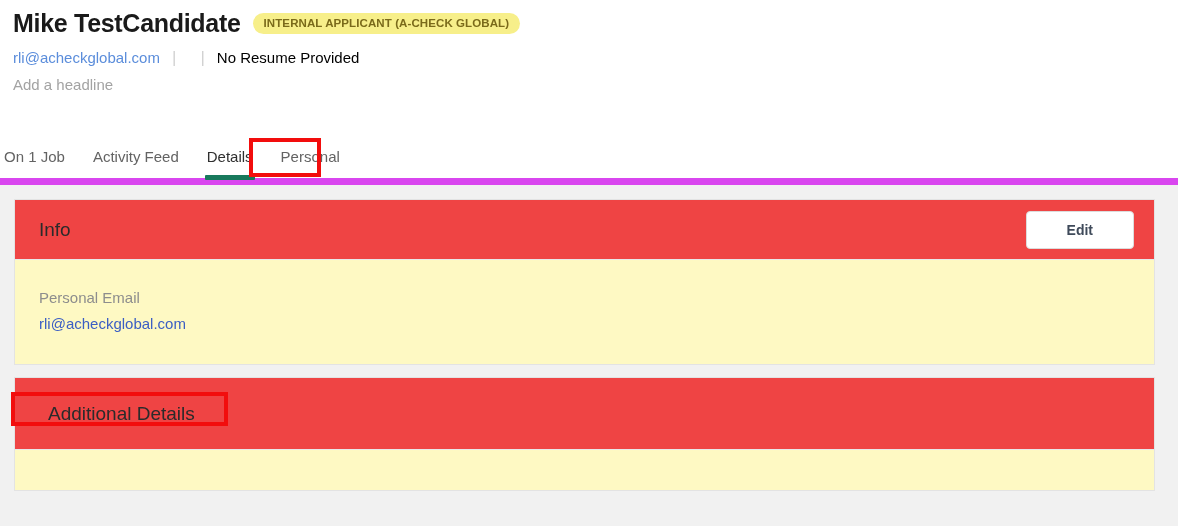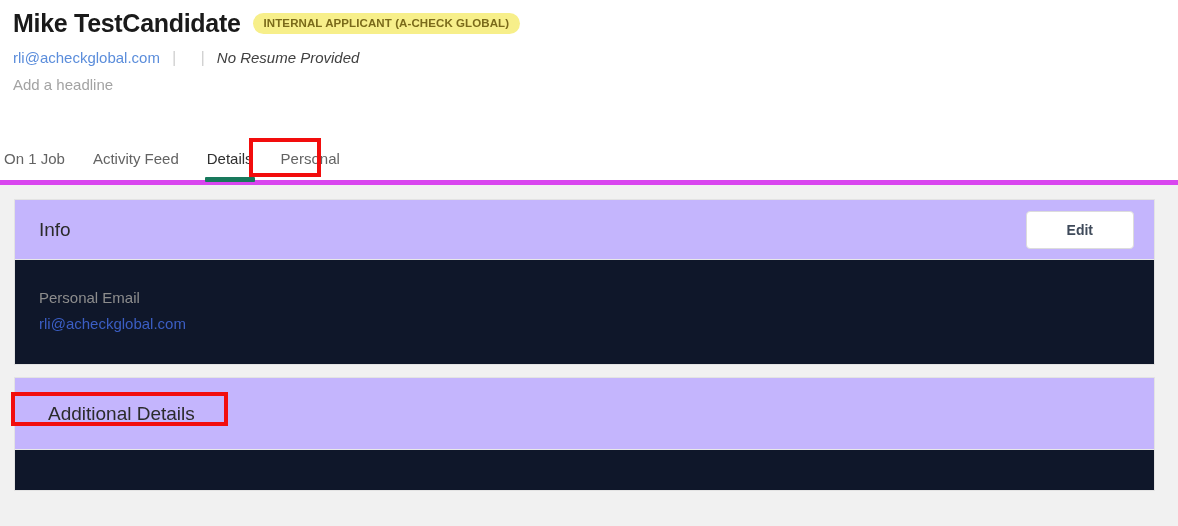--- a/index.html
+++ b/index.html
@@ -16,21 +16,21 @@
     font-family: "Liberation Sans", sans-serif;
     -webkit-font-smoothing: antialiased;
   }
 
   
   .profile-header {
     background: #ffffff;
     padding: 0 0 0 13px;
     position: relative;
     height: 185px;
-    border-bottom: 5px solid #d946ef;
+    border-bottom: 7px solid #d946ef;
   }
 
   .name-row {
     display: flex;
     align-items: center;
     padding-top: 10px;
     height: 36px;
   }
 
   .candidate-name {
@@ -75,22 +75,21 @@
   .meta-sep {
     color: #d2d2d2;
     margin: 0 12px;
     font-size: 17px;
     line-height: 17px;
   }
 
   .meta-tz { color: #5c5c5c; }
 
   .meta-resume {
-    color: #404040;
-    font-style: italic;
+    color: #000000;
   }
 
   .headline-row {
     margin-top: 8px;
     font-size: 15px;
     color: #a3a3a3;
     height: 20px;
     cursor: pointer;
     display: inline-block;
   }
@@ -147,21 +146,21 @@
     padding: 14px 23px 0 14px;
   }
 
   .card {
     background: #ffffff;
     border: 1px solid #e3e3e3;
     margin-bottom: 12px;
   }
 
   .card-header {
-    background: #c4b5fd;
+    background: #ef4444;
     border-bottom: 1px solid #e8e8e8;
     height: 60px;
     display: flex;
     align-items: center;
     justify-content: space-between;
     padding: 0 20px 0 24px;
     position: relative;
   }
 
   .card-title {
@@ -179,21 +178,21 @@
     font-size: 14px;
     font-weight: bold;
     color: #3f4a5a;
     padding: 10px 40px;
     cursor: pointer;
     line-height: 16px;
   }
 
   .card-body {
     padding: 28px 24px 30px 24px;
-    background: #0f172a;
+    background: #fef9c3;
   }
 
   .field-label {
     font-size: 15px;
     color: #8d8d8d;
     line-height: 20px;
     margin-bottom: 6px;
   }
 
   .field-value-link {

